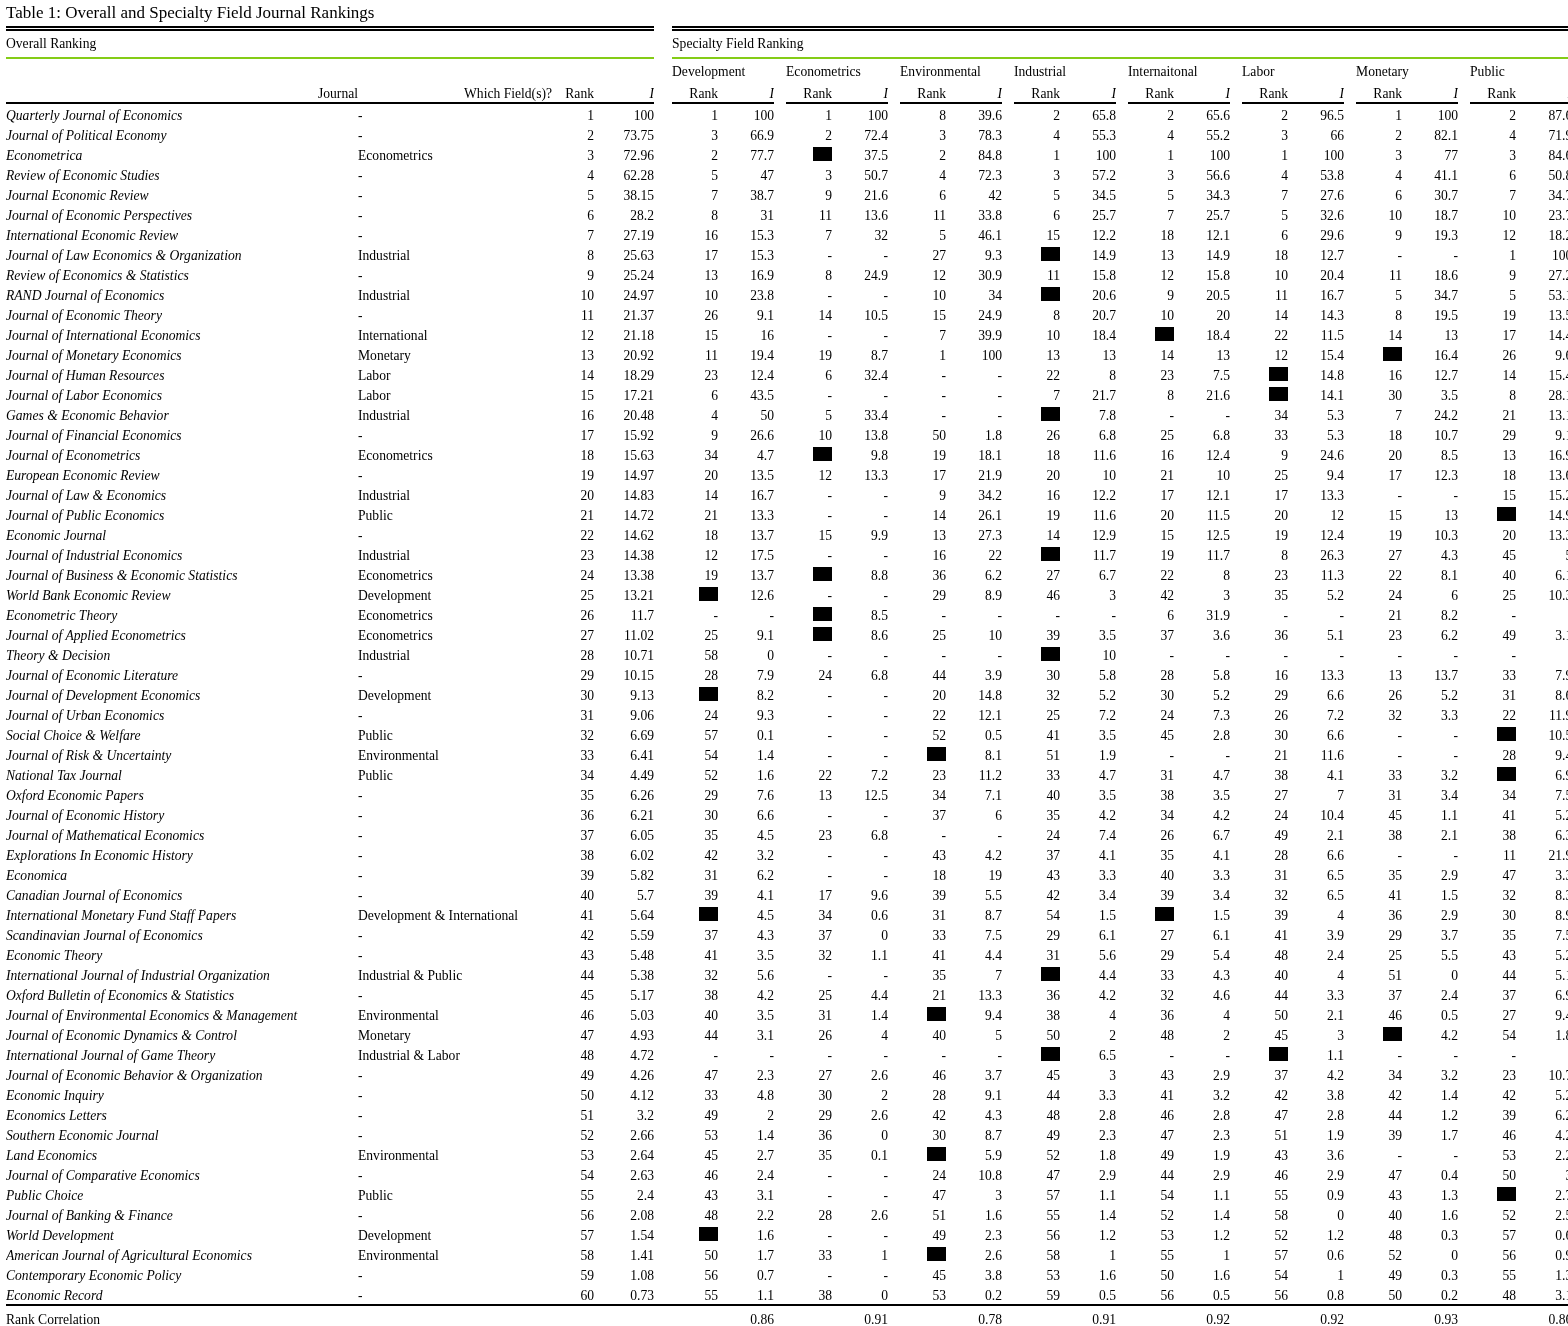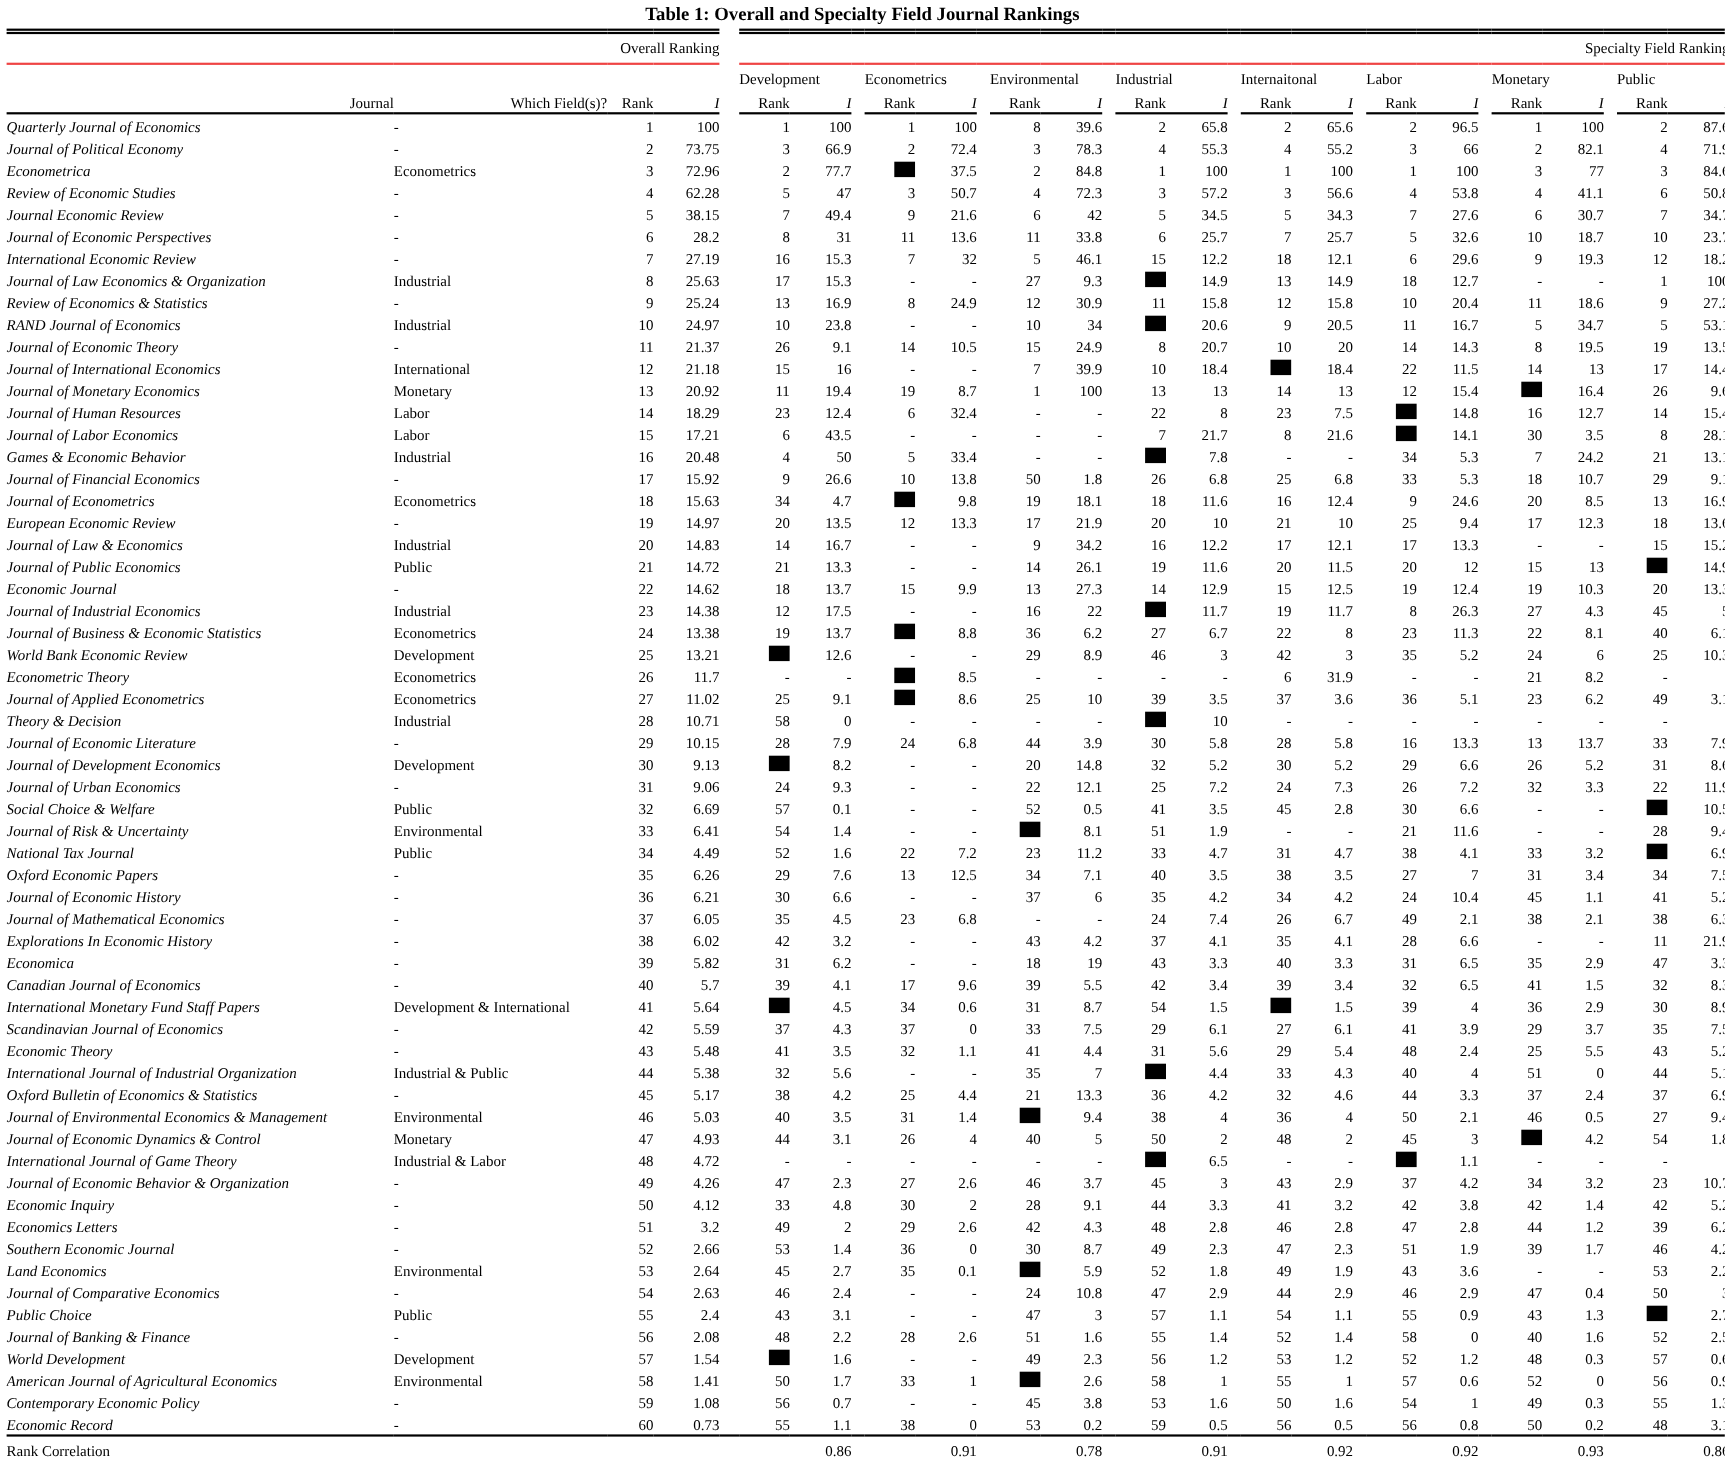--- a/index.html
+++ b/index.html
@@ -1,24 +1,24 @@
 <!DOCTYPE html>
 <html><head>
 <meta charset="utf-8">
 <style>
   html,body{margin:0;padding:0;background:#fff;}
   body{width:1568px;height:1326px;overflow:hidden;color:#000;
        font-family:"Liberation Serif","DejaVu Serif",serif;}
   .page{padding:2px 6px 0 6px;}
-  .title{text-align:center;font-weight:bold;font-size:17px;line-height:22px;}
+  .title{text-align:left;font-weight:normal;font-size:17px;line-height:22px;}
   table{border-collapse:collapse;table-layout:fixed;width:1556px;margin-top:2px;}
   th,td{padding:0;font-size:13.6px;font-weight:normal;vertical-align:bottom;
         white-space:nowrap;overflow:hidden;}
-  .secrow th.sec{border-top:5px double #000;border-bottom:2px solid #ef4444;
-                 text-align:right;height:26px;vertical-align:middle;}
+  .secrow th.sec{border-top:5px double #000;border-bottom:2px solid #84cc16;
+                 text-align:left;height:26px;vertical-align:middle;}
   .secrow th.gap{border:0;}
   .fieldrow th{text-align:left;height:21px;}
   .colhead th{border-bottom:2px solid #000;height:22px;text-align:right;}
   .colhead th.gap{border-bottom:0;}
   .tl{text-align:left;}
   .num{text-align:right;}
   .ital{font-style:italic;}
   td.journal{font-style:italic;margin-left:24px;}
   tbody td{height:20px;}
   tr.corr td{border-top:2px solid #000;border-bottom:8px double #000;height:22px;}
@@ -240,21 +240,21 @@
           <td class="num">6</td>
           <td class="num">50.8</td>
         </tr>
         <tr>
           <td class="journal tl">Journal Economic Review</td>
           <td class="tl">-</td>
           <td class="num">5</td>
           <td class="num">38.15</td>
           <td class="gap"></td>
           <td class="num">7</td>
-          <td class="num">49.4</td>
+          <td class="num">38.7</td>
           <td class="gap"></td>
           <td class="num">9</td>
           <td class="num">21.6</td>
           <td class="gap"></td>
           <td class="num">6</td>
           <td class="num">42</td>
           <td class="gap"></td>
           <td class="num">5</td>
           <td class="num">34.5</td>
           <td class="gap"></td>

